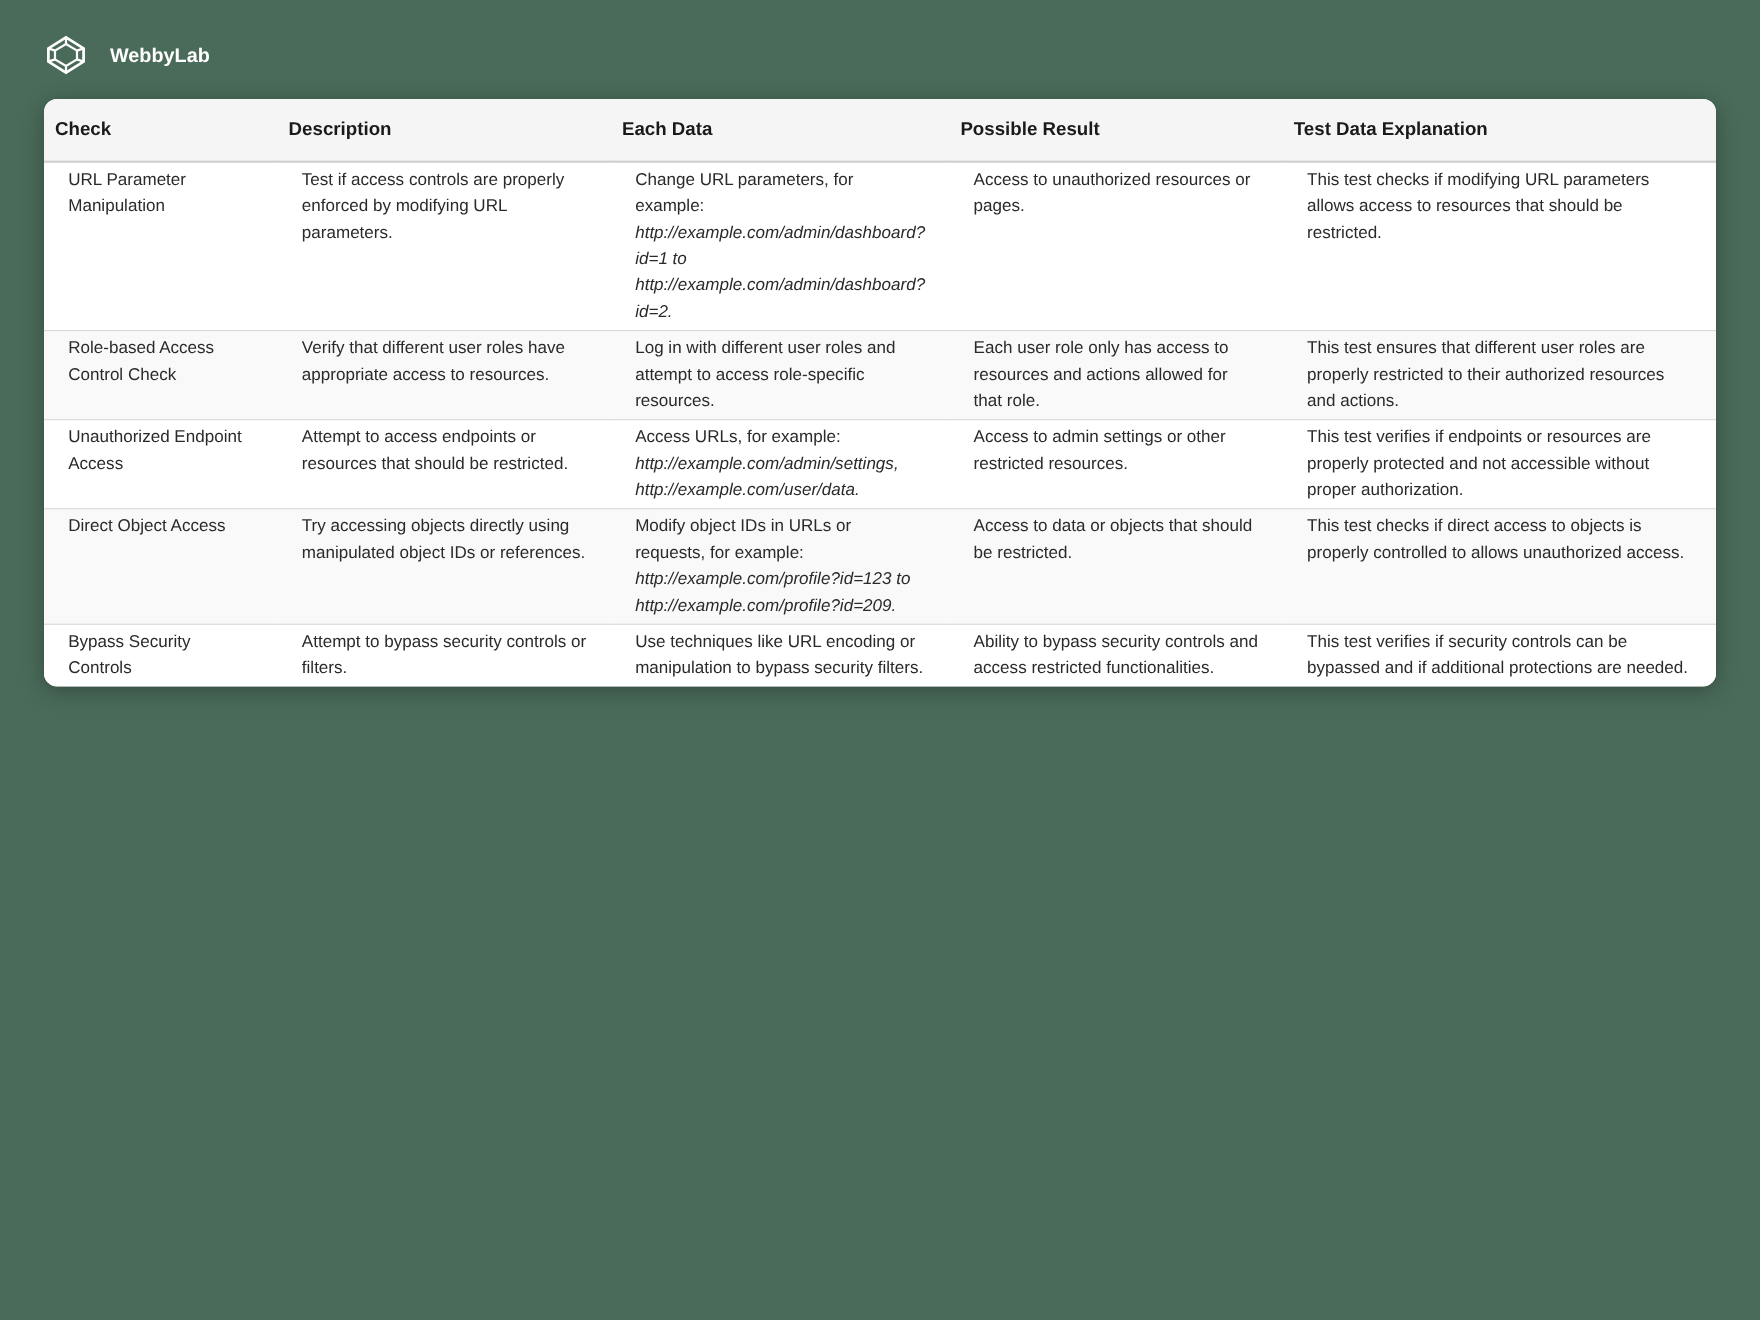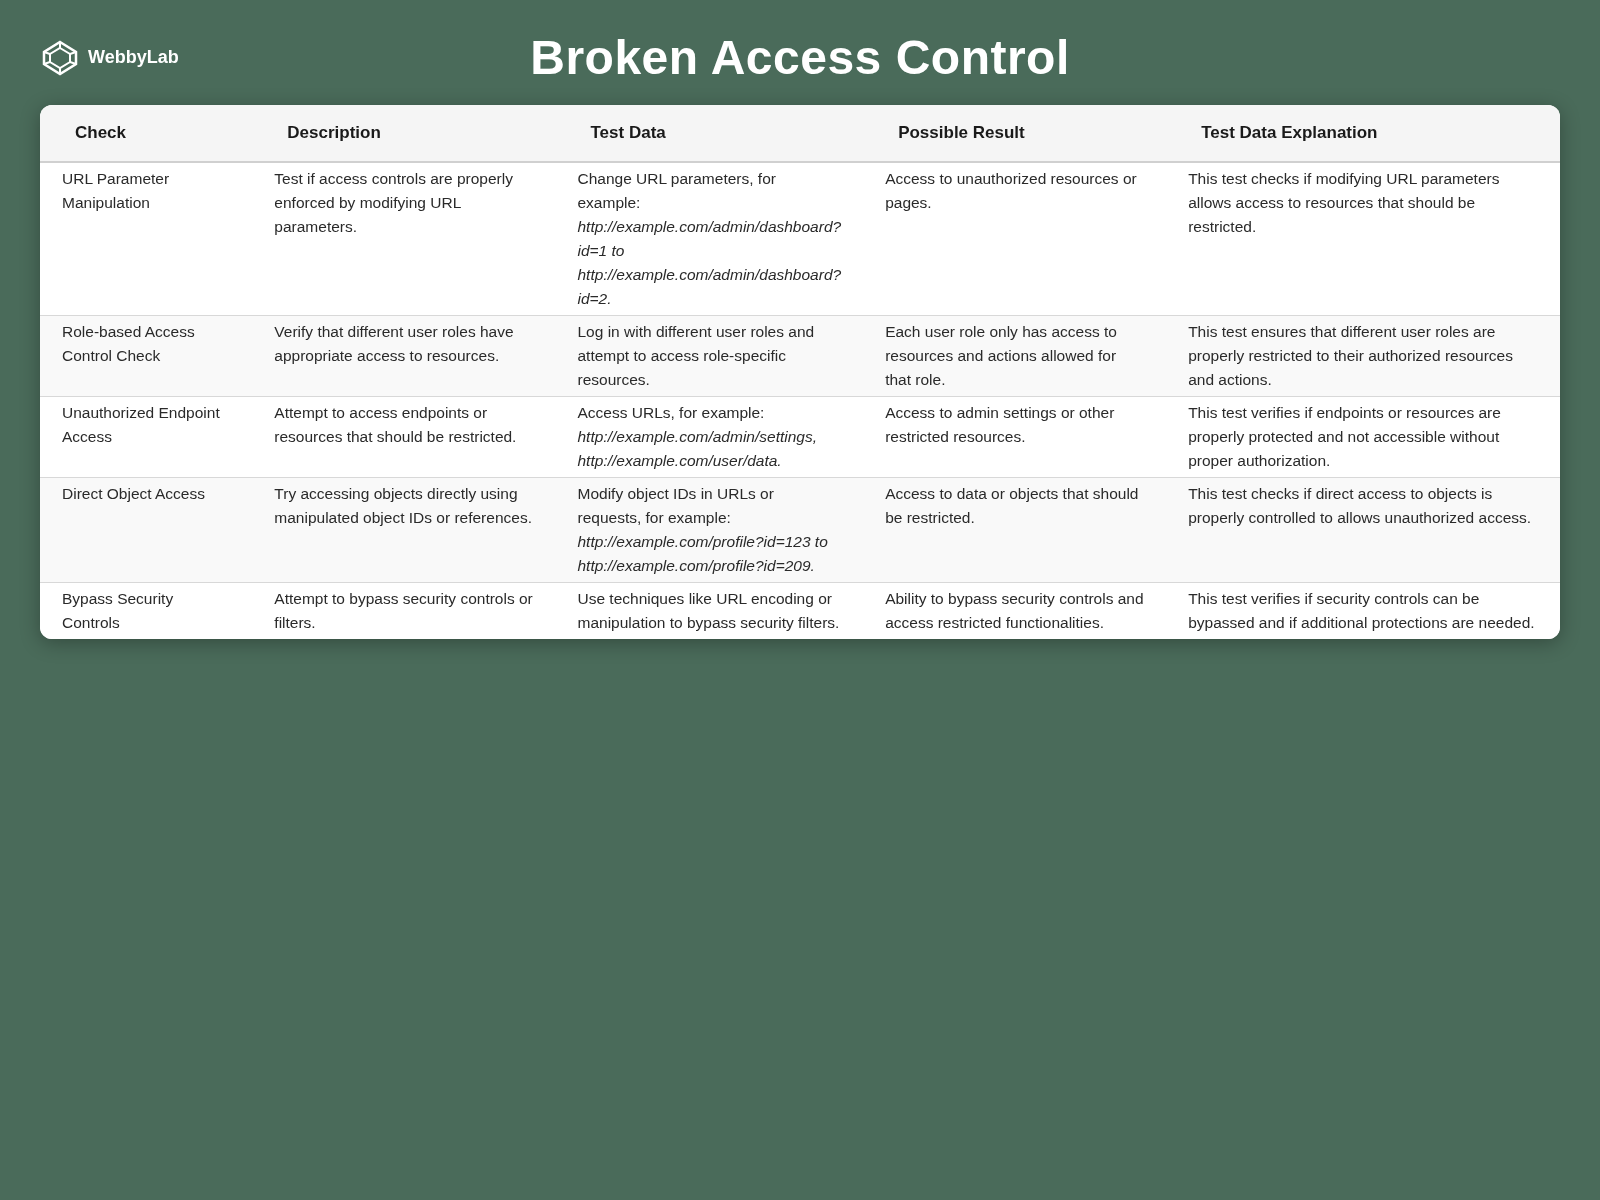--- a/index.html
+++ b/index.html
@@ -23,21 +23,21 @@
     .header {
       width: 100%;
       display: flex;
       align-items: center;
       margin-bottom: 20px;
     }
 
     .logo-area {
       display: flex;
       align-items: center;
-      gap: 8px;
+      gap: 20px;
       min-width: 180px;
     }
 
     .logo-icon {
       width: 40px;
       height: 40px;
     }
 
     .logo-text {
       font-size: 18px;
@@ -65,21 +65,21 @@
     table {
       width: 100%;
       border-collapse: collapse;
     }
 
     thead tr {
       background-color: #f5f5f5;
     }
 
     th {
-      padding: 18px 35px;
+      padding: 18px 10px;
       text-align: left;
       font-size: 17px;
       font-weight: 700;
       color: #1a1a1a;
       border-bottom: 2px solid #d0d0d0;
     }
 
     td {
       padding: 4px 22px;
       font-size: 15.5px;
@@ -135,36 +135,35 @@
       <polygon points="20,10 30,16 30,24 20,30 10,24 10,16" fill="none" stroke="#ffffff" stroke-width="2"></polygon>
       <line x1="4" y1="14" x2="10" y2="16" stroke="#ffffff" stroke-width="2"></line>
       <line x1="36" y1="14" x2="30" y2="16" stroke="#ffffff" stroke-width="2"></line>
       <line x1="4" y1="26" x2="10" y2="24" stroke="#ffffff" stroke-width="2"></line>
       <line x1="36" y1="26" x2="30" y2="24" stroke="#ffffff" stroke-width="2"></line>
       <line x1="20" y1="4" x2="20" y2="10" stroke="#ffffff" stroke-width="2"></line>
       <line x1="20" y1="36" x2="20" y2="30" stroke="#ffffff" stroke-width="2"></line>
     </svg>
     <span class="logo-text">WebbyLab</span>
   </div>
-  <h1 class="page-title">Broken Access Control</h1>
   <div class="spacer"></div>
 </div>
 
 <div class="table-container">
   <table>
     <thead>
       <tr>
         <th class="col-check">
           <span>Check</span>
         </th>
         <th class="col-description">
           <span>Description</span>
         </th>
         <th class="col-testdata">
-          <span>Test Data</span>
+          <span>Each Data</span>
         </th>
         <th class="col-result">
           <span>Possible Result</span>
         </th>
         <th class="col-explanation">
           <span>Test Data Explanation</span>
         </th>
       </tr>
     </thead>
     <tbody id="table-body">

